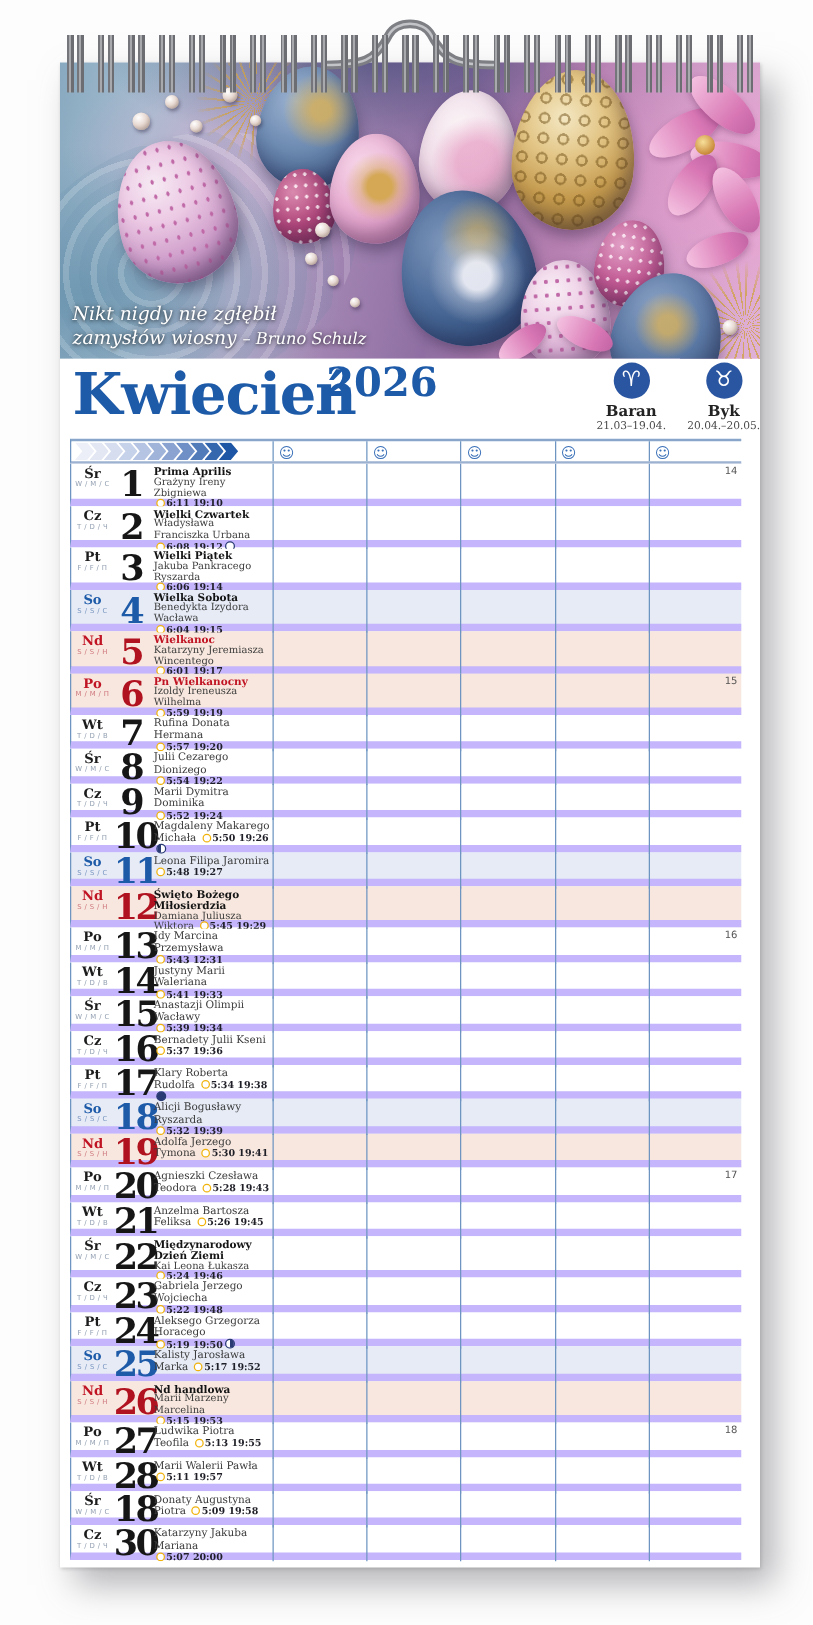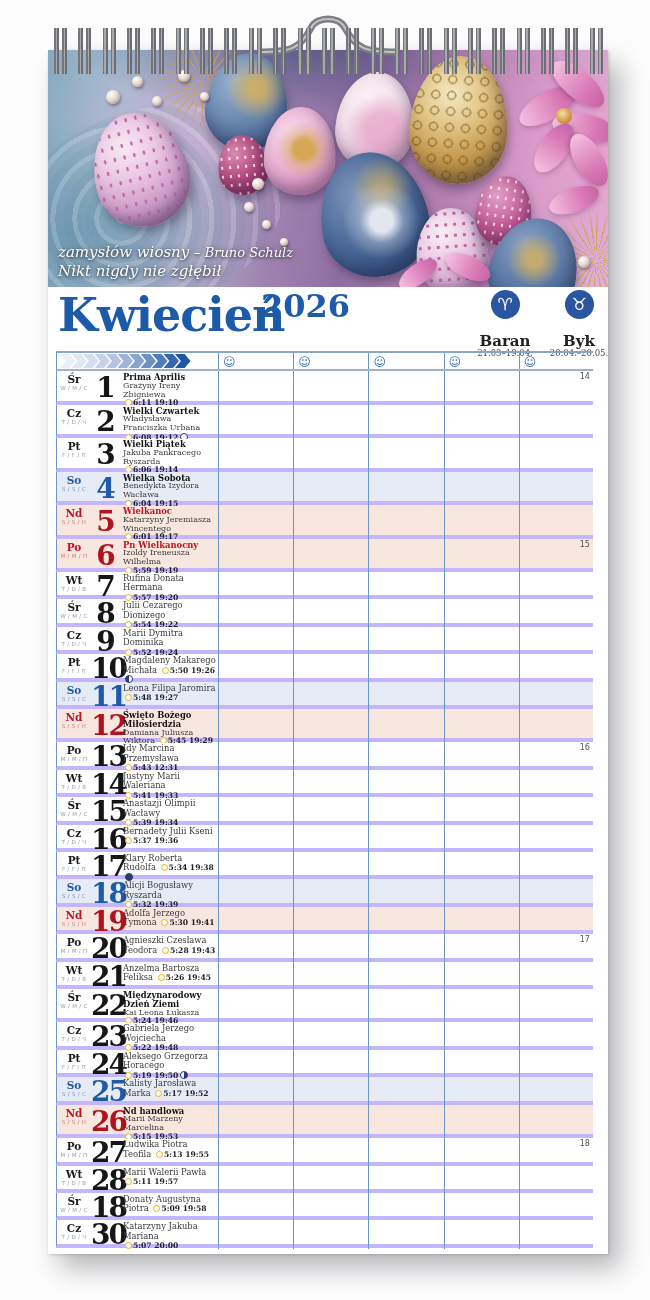--- a/index.html
+++ b/index.html
@@ -92,21 +92,21 @@
     letter-spacing:-1px;line-height:64px;}
   .year-block{position:absolute;left:213px;top:7px;color:#1d5aa8;}
   .year{font-size:32px;font-weight:bold;line-height:25px;}
   .month-sub{font-size:16px;font-weight:bold;line-height:20px;}
   .zodiac{position:absolute;top:3px;width:78px;text-align:center;
     font-family:"DejaVu Serif","Liberation Serif",serif;}
   .z1{left:418px;} .z2{left:492px;}
   .zcircle{width:29px;height:29px;border-radius:50%;background:#2a55a0;margin:0 auto;
     color:#fff;font-size:17px;line-height:29px;text-align:center;
     font-family:"DejaVu Sans","Liberation Sans",sans-serif;}
-  .zname{font-size:15px;font-weight:bold;color:#222;line-height:13px;margin-top:16px;}
+  .zname{font-size:12px;font-weight:bold;color:#222;line-height:13px;margin-top:4px;}
   .zdates{font-size:8.5px;color:#4a4a4a;line-height:10px;}
 
   
   .ctable{position:absolute;left:8px;top:301px;width:537px;z-index:2;}
   .thead{display:grid;grid-template-columns:161px repeat(5,75.2px);height:20px;
     border-top:2px solid #89a6ca;border-bottom:2px solid #9cb2d0;box-sizing:border-box;
     border-left:1px solid #6e95c2;}
   .chevrons{display:flex;align-items:center;padding-left:3px;}
   .chevrons i{display:block;width:15.5px;height:14px;margin-left:-4px;
     clip-path:polygon(0 0,62% 0,100% 50%,62% 100%,0 100%,38% 50%);}
@@ -114,21 +114,21 @@
   .chevrons i:nth-child(1){background:#eceff7}.chevrons i:nth-child(2){background:#e2e7f3}
   .chevrons i:nth-child(3){background:#d5ddee}.chevrons i:nth-child(4){background:#c6d2e9}
   .chevrons i:nth-child(5){background:#b4c4e2}.chevrons i:nth-child(6){background:#a0b4da}
   .chevrons i:nth-child(7){background:#8aa3d1}.chevrons i:nth-child(8){background:#6f90c6}
   .chevrons i:nth-child(9){background:#527bba}.chevrons i:nth-child(10){background:#3567ae}
   .chevrons i:nth-child(11){background:#1d56a4}
   .h-cell{border-left:1px solid #6e95c2;padding:2px 0 0 4px;
     color:#3a70b8;font-size:12px;line-height:14px;font-family:"DejaVu Sans","Liberation Sans",sans-serif;}
 
   .row{display:grid;grid-template-columns:34px 28px 99px repeat(5,75.2px);
-    height:27.4px;box-sizing:border-box;border-bottom:4px solid #c4b5fd;border-left:1px solid #6e95c2;
+    height:27.4px;box-sizing:border-box;border-bottom:6px solid #c4b5fd;border-left:1px solid #6e95c2;
     background:#fff;}
   .row.tall{height:33.5px;}
   .row.sat{background:#e6ebf6;}
   .row.sun{background:#f8e7de;}
   .c-abbr{text-align:center;padding-top:3px;overflow:hidden;}
   .c-abbr b{display:block;font-size:10.5px;line-height:11px;color:#1c1c1c;}
   .c-abbr .sub{display:block;font-size:5.5px;letter-spacing:.3px;color:#93a0b2;
     font-family:"DejaVu Sans","Liberation Sans",sans-serif;line-height:7px;}
   .sat .c-abbr b{color:#1d5aa8;} .sat .c-abbr .sub{color:#7a96c0;}
   .sun .c-abbr b{color:#c01323;} .sun .c-abbr .sub{color:#cf7a80;}
@@ -192,23 +192,23 @@
       <div class="petal" style="left:468px;top:42px;transform:rotate(-30deg);"></div>
       <div class="petal" style="left:498px;top:20px;transform:rotate(40deg);"></div>
       <div class="petal" style="left:504px;top:64px;transform:rotate(10deg);"></div>
       <div class="petal" style="left:478px;top:84px;transform:rotate(-55deg);width:56px;"></div>
       <div class="petal" style="left:512px;top:96px;transform:rotate(60deg);width:58px;"></div>
       <div class="orchid-center" style="left:508px;top:58px;"></div>
       <div class="petal" style="left:500px;top:138px;transform:rotate(-20deg);width:52px;height:24px;"></div>
       <div class="petal" style="left:396px;top:206px;transform:rotate(25deg);width:48px;height:22px;"></div>
       <div class="petal" style="left:348px;top:214px;transform:rotate(-35deg);width:44px;height:20px;"></div>
       <div class="quote">
+        <div><span>Nikt nigdy nie zgłębił</span></div>
         <div><span>zamysłów wiosny</span>
           <span class="author">– Bruno Schulz</span></div>
-        <div><span>Nikt nigdy nie zgłębił</span></div>
       </div>
     </div>
 
     <div class="spirals"></div>
 
     <div class="cal-header">
       <div class="month-title">Kwiecień</div>
       <div class="year-block">
         <div class="year">2026</div>
       </div>

